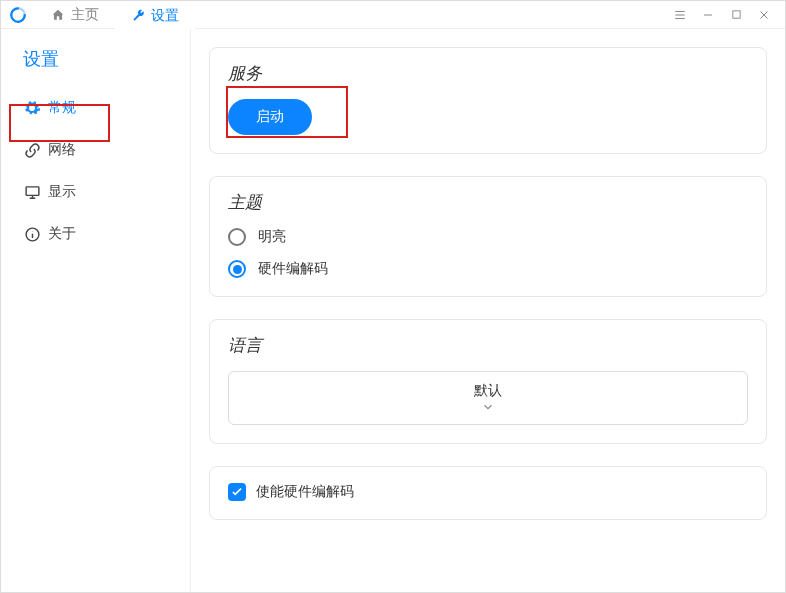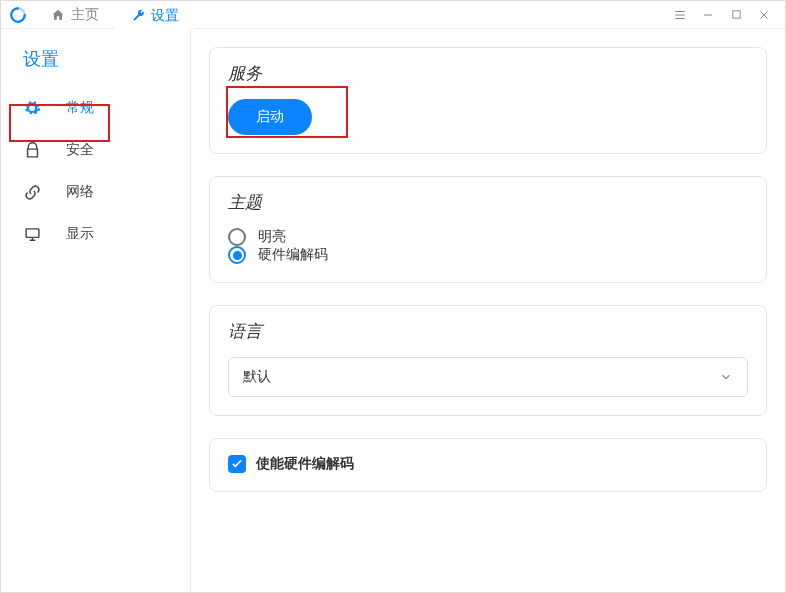--- a/index.html
+++ b/index.html
@@ -16,42 +16,42 @@
     .titlebar-right { margin-left: auto; display: flex; align-items: center; gap: 14px; color: #888; padding-right: 8px; }
     .win-btn { width: 14px; height: 14px; display: flex; align-items: center; justify-content: center; cursor: pointer; }
     
     
     .body { display: flex; flex: 1; overflow: hidden; }
     
     
     .sidebar { width: 190px; border-right: 1px solid #eee; display: flex; flex-direction: column; }
     .sidebar-title { color: #0c84ff; font-size: 18px; padding: 18px 22px 16px; }
     .sidebar-list { display: flex; flex-direction: column; }
-    .sidebar-item { display: flex; align-items: center; gap: 25px; padding: 12px 22px; cursor: pointer; color: #444; }
+    .sidebar-item { display: flex; align-items: center; gap: 7px; padding: 12px 22px; cursor: pointer; color: #444; }
     .sidebar-item.active { color: #0c84ff; }
     .sidebar-item .s-icon { width: 18px; height: 18px; display: flex; align-items: center; justify-content: center; }
     .highlight-box-1 { border: 2px solid #d62020; position: absolute; left: 9px; top: 104px; width: 101px; height: 38px; pointer-events: none; }
     .highlight-box-2 { border: 2px solid #d62020; position: absolute; left: 226px; top: 86px; width: 122px; height: 52px; pointer-events: none; }
     
     
     .main { flex: 1; padding: 18px 18px 18px 18px; overflow-y: auto; background: #fff; }
     .panel { border: 1px solid #e6e6e6; border-radius: 8px; padding: 14px 18px 18px; margin-bottom: 22px; background: #fafafa00; }
     .panel-title { font-size: 17px; color: #333; margin-bottom: 14px; font-style: italic; }
     .primary-btn { background: #0c84ff; color: #fff; border: none; border-radius: 18px; padding: 9px 28px; font-size: 14px; cursor: pointer; }
     
-    .radio-group { display: flex; flex-direction: column; }
+    .radio-group { display: flex; flex-direction: column; gap: 14px; }
     .radio-row { display: flex; align-items: center; gap: 12px; cursor: pointer; }
     .radio { width: 18px; height: 18px; border: 2px solid #777; border-radius: 50%; display: flex; align-items: center; justify-content: center; }
     .radio.checked { border-color: #0c84ff; }
     .radio.checked::after { content: ""; width: 9px; height: 9px; background: #0c84ff; border-radius: 50%; }
     
-    .select-row { display: flex; align-items: center; justify-content: space-between; border: 1px solid #ddd; border-radius: 6px; padding: 10px 14px; cursor: pointer; background: #fff; }
+    .select-row { display: flex; align-items: center; justify-content: space-between; border: 1px solid #ddd; border-radius: 6px; padding: 10px 14px; cursor: pointer; background: #fff; flex-direction: column; }
     .chev { width: 14px; height: 14px; color: #888; }
     
-    .check-row { display: flex; align-items: center; gap: 10px; cursor: pointer; padding-top: 2px; font-weight: bold; }
+    .check-row { display: flex; align-items: center; gap: 10px; cursor: pointer; padding-top: 2px; }
     .checkbox { width: 18px; height: 18px; border-radius: 4px; background: #0c84ff; display: flex; align-items: center; justify-content: center; color: #fff; }
     
     .wrapper { position: relative; width: 786px; height: 593px; }
   </style>
 </head>
 <body>
 
 <div class="wrapper">
 <div class="app">
   <div class="titlebar">
@@ -111,41 +111,42 @@
           <span class="s-icon">
             <svg viewBox="0 0 24 24" width="18" height="18">
                   <path fill="currentColor" d="M12 8a4 4 0 1 0 0 8 4 4 0 0 0 0-8zm9 4l2 1-1 3-2-.5a8 8 0 0 1-1.7 1.7l.5 2-3 1-1-2a8 8 0 0 1-2.4 0l-1 2-3-1 .5-2A8 8 0 0 1 6 16.2L4 16.7l-1-3 2-1a8 8 0 0 1 0-2.4l-2-1 1-3 2 .5A8 8 0 0 1 7.8 6L7.3 4l3-1 1 2a8 8 0 0 1 2.4 0l1-2 3 1-.5 2A8 8 0 0 1 18 7.8l2-.5 1 3-2 1a8 8 0 0 1 0 2.4z" opacity="0.95"></path>
                 </svg>
           </span>
           <span>常规</span>
         </div>
         <div class="sidebar-item">
           <span class="s-icon">
             <svg viewBox="0 0 24 24" width="17" height="17">
-                  <path fill="none" stroke="currentColor" stroke-width="2" d="M6 10V7a6 6 0 0 1 12 0v3M5 10h14v11H5z"></path>
-                </svg>
-          </span>
-          <span>安全</span>
-        </div>
-        <div class="sidebar-item">
-          <span class="s-icon">
-            <svg viewBox="0 0 24 24" width="17" height="17">
                   <path fill="none" stroke="currentColor" stroke-width="2" d="M10 14a5 5 0 0 1 0-7l3-3a5 5 0 0 1 7 7l-1 1M14 10a5 5 0 0 1 0 7l-3 3a5 5 0 0 1-7-7l1-1"></path>
                 </svg>
           </span>
           <span>网络</span>
         </div>
         <div class="sidebar-item">
           <span class="s-icon">
             <svg viewBox="0 0 24 24" width="17" height="17">
                   <rect x="3" y="4" width="18" height="12" rx="1" fill="none" stroke="currentColor" stroke-width="2"></rect>
                   <path stroke="currentColor" stroke-width="2" d="M8 20h8M12 16v4"></path>
                 </svg>
           </span>
           <span>显示</span>
+        </div>
+        <div class="sidebar-item">
+          <span class="s-icon">
+            <svg viewBox="0 0 24 24" width="17" height="17">
+                  <circle cx="12" cy="12" r="9" fill="none" stroke="currentColor" stroke-width="2"></circle>
+                  <path stroke="currentColor" stroke-width="2" d="M12 11v6M12 7v.5"></path>
+                </svg>
+          </span>
+          <span>关于</span>
         </div>
       </div>
     </div>
 
     <div class="main">
       <div class="panel">
         <div class="panel-title">服务</div>
         <button class="primary-btn">启动</button>
       </div>
 

